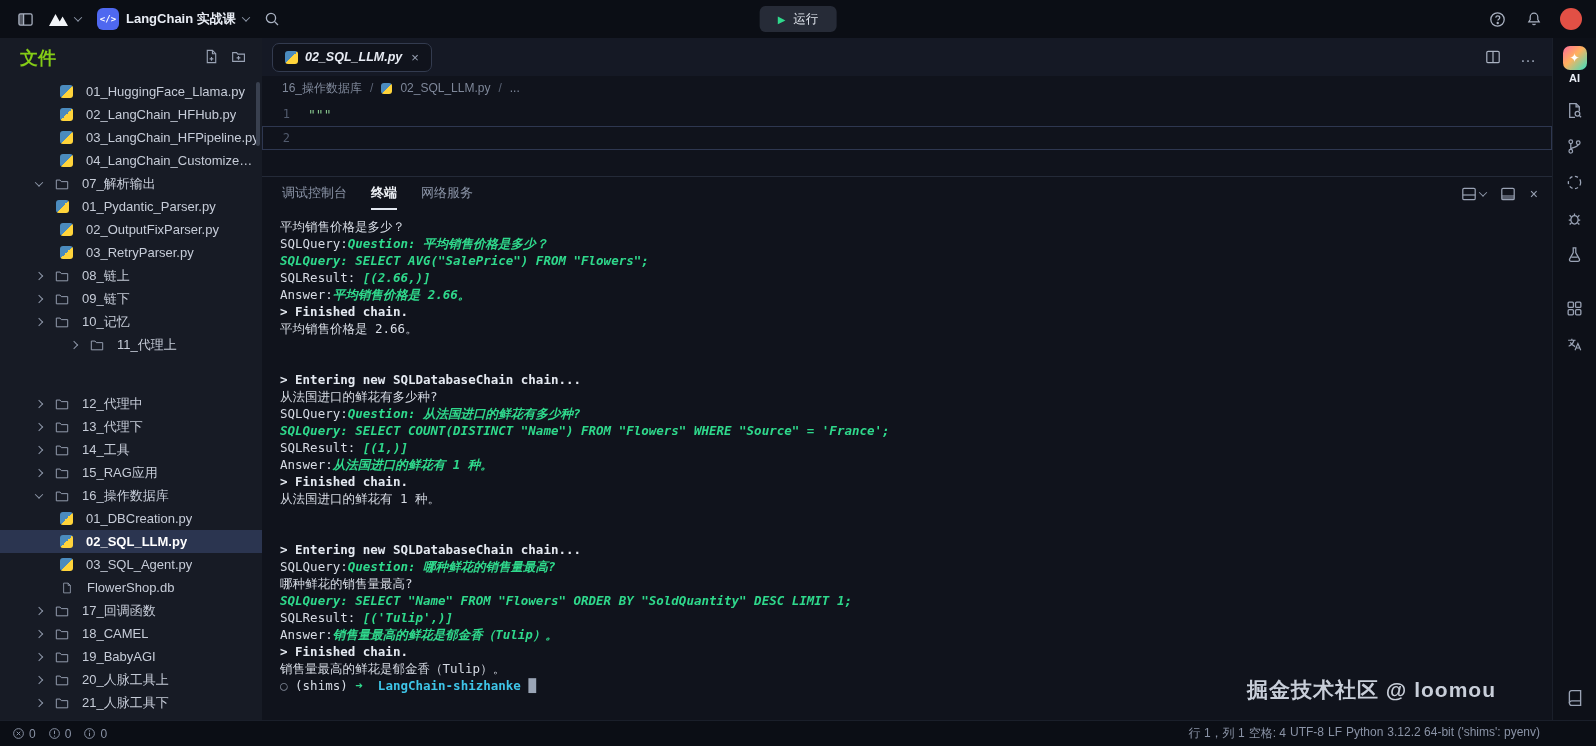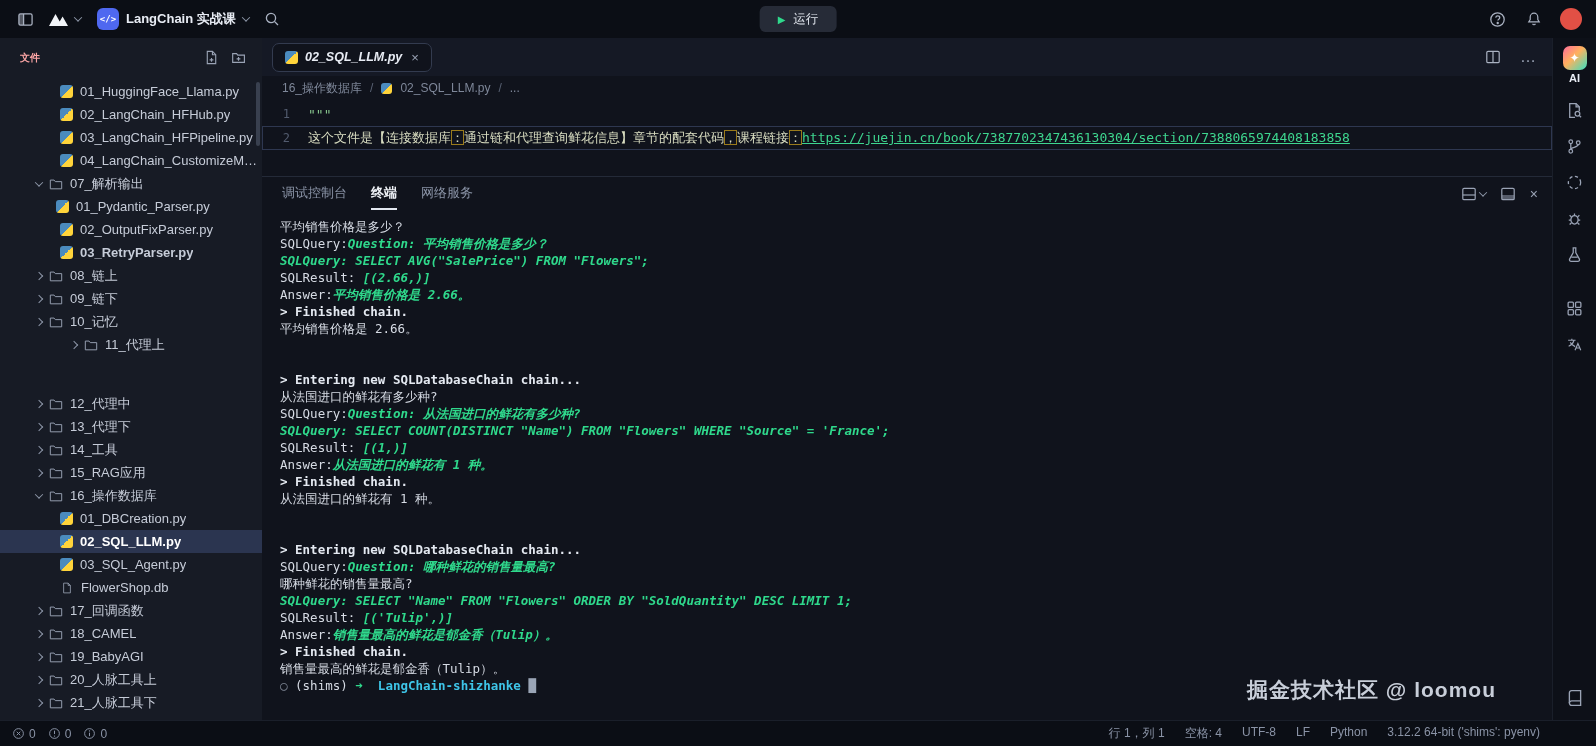--- a/index.html
+++ b/index.html
@@ -28,24 +28,24 @@
   .run-play {color:#2fd98c; font-size:10px;}
   .tb-right {margin-left:auto; display:flex; align-items:center; gap:15px;}
   .avatar {width:22px; height:22px; border-radius:50%; background:#e25045; cursor:pointer;}
 
   
   .main {flex:1; display:flex; min-height:0;}
 
   
   .sidebar {width:262px; background:#171b25; display:flex; flex-direction:column; flex:none;}
   .sb-head {height:40px; display:flex; align-items:center; padding:0 16px 0 20px;
-    color:#fca5a5; font-size:10px; font-weight:600; flex:none;}
+    color:#84cc16; font-size:18px; font-weight:600; flex:none;}
   .sb-head-icons {margin-left:auto; display:flex; gap:12px; color:#9aa3b5;}
   .tree {flex:1; position:relative; overflow:hidden; padding-top:2px;}
-  .trow {display:flex; align-items:center; gap:7px; height:23px; font-size:13px;
+  .trow {display:flex; align-items:center; gap:13px; height:23px; font-size:13px;
     color:#c6ccd8; white-space:nowrap; cursor:pointer;}
   .trow.sel {background:#2b3550; color:#fff;}
   .trow.sel .tlabel {font-weight:600;}
   .tlabel {overflow:hidden; text-overflow:ellipsis;}
   .ticon {display:flex; width:14px; justify-content:center; flex:none;}
   .pyic {width:13px; height:13px; border-radius:3px; flex:none; display:inline-block;
     background:linear-gradient(135deg,#4b8bbe 50%,#ffd43b 50%);}
   .pyic.small {width:11px; height:11px;}
   .scroll-thumb {position:absolute; right:2px; top:4px; width:4px; height:64px;
     background:#39404f; border-radius:2px; cursor:pointer;}
@@ -110,21 +110,21 @@
   .ai-label {color:#e8ecf4; font-size:11px; font-weight:700;}
   .ab-icon {width:20px; height:20px; display:flex; align-items:center; justify-content:center;
     cursor:pointer;}
   .ab-book {margin-top:auto;}
 
   
   .statusbar {height:26px; background:#0b0e15; border-top:1px solid #1a1f2a; display:flex;
     align-items:center; padding:0 56px 0 12px; color:#8a93a6; font-size:12px; flex:none;}
   .sb-problems {display:flex; align-items:center; gap:12px;}
   .prob {display:flex; align-items:center; gap:4px; cursor:pointer;}
-  .sb-right {margin-left:auto; display:flex; gap:20px;}
+  .sb-right {margin-left:auto; display:flex; gap:4px;}
   .sb-item {cursor:pointer; white-space:nowrap;}
 </style>
 </head>
 <body>
 
 <div class="app">
 
   <div class="titlebar">
     <span class="tb-icon">
       <svg width="17" height="17" viewBox="0 0 16 16" fill="none" stroke="currentColor" stroke-width="1.2">
@@ -223,21 +223,21 @@
             <span class="tlabel">07_解析输出</span>
           </div>
           <div class="trow" style="padding-left: 56px;">
             <span class="pyic"></span>
             <span class="tlabel">01_Pydantic_Parser.py</span>
           </div>
           <div class="trow" style="padding-left: 60px;">
             <span class="pyic"></span>
             <span class="tlabel">02_OutputFixParser.py</span>
           </div>
-          <div class="trow" style="padding-left: 60px; font-weight: bold;">
+          <div class="trow" style="padding-left: 60px;">
             <span class="pyic"></span>
             <span class="tlabel">03_RetryParser.py</span>
           </div>
           <div class="trow" style="padding-left: 36px;">
             <span class="chev right"></span>
             <span class="ticon">
               <svg viewBox="0 0 16 16" width="14" height="14">
                 <path d="M1.5 13.5v-10h4.3l1.4 1.8h7.3v8.2z" fill="none" stroke="#98a1b3" stroke-width="1.1"></path>
               </svg>
             </span>
@@ -412,21 +412,20 @@
         <span>...</span>
       </div>
 
       <div class="code">
           <div class="cline">
             <span class="lnum">1</span>
             <span class="lcontent"><span class="c-str">"""</span></span>
           </div>
           <div class="cline current">
             <span class="lnum">2</span>
-            <span class="lcontent"><span class="c-text">这个文件是【连接数据库</span><span class="c-boxed">：</span><span class="c-text">通过链和代理查询鲜花信息】章节的配套代码</span><span class="c-boxed">，</span><span class="c-text">课程链接</span><span class="c-boxed">：</span><span class="c-url">https://juejin.cn/book/7387702347436130304/section/7388065974408183858</span></span>
           </div>
         </div>
 
       <div class="panelbar">
         <div style="display:flex; gap:24px; height:100%;">
             <div class="ptab">调试控制台</div>
             <div class="ptab active">终端</div>
             <div class="ptab">网络服务</div>
           </div>
         <div class="panel-icons">

